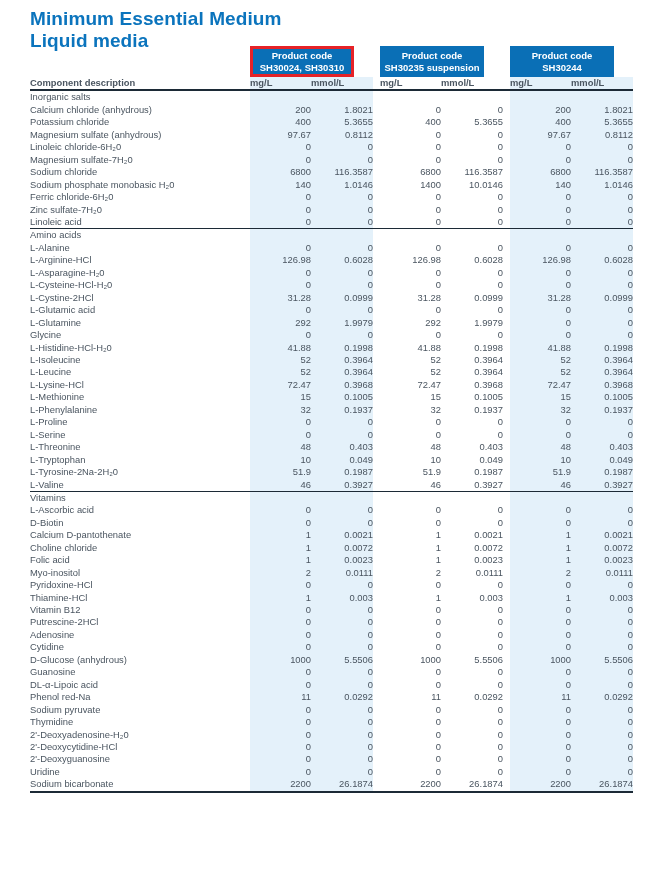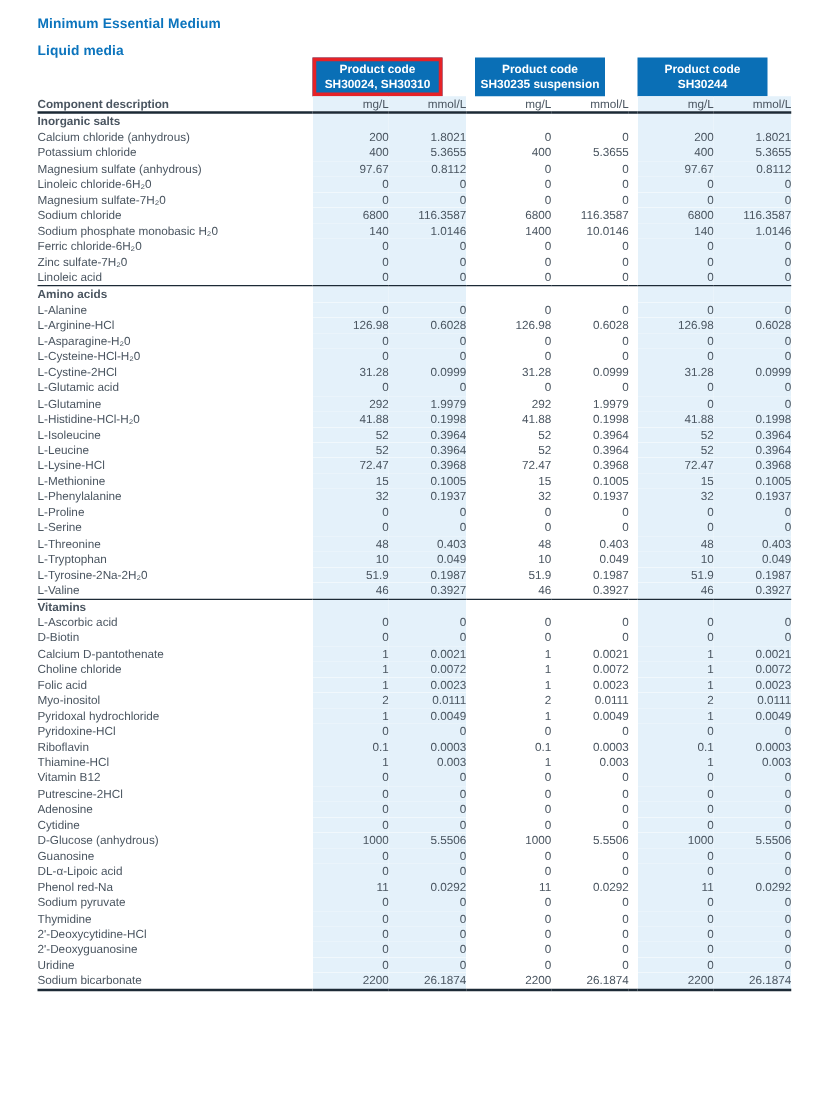--- a/index.html
+++ b/index.html
@@ -10,37 +10,37 @@
     --rule:#1c2a36;
     --body-text:#4a5560;
     --section-text:#22313f;
   }
   html,body{margin:0;padding:0;background:#fff;}
   .page{
     position:relative;width:667px;height:882px;background:#fff;overflow:hidden;
     font-family:"Liberation Sans","DejaVu Sans",sans-serif;
   }
   .title{position:absolute;left:30px;top:8px;color:var(--brand-blue);
-    font-weight:bold;font-size:11px;line-height:22px;letter-spacing:.1px;}
+    font-weight:bold;font-size:19px;line-height:22px;letter-spacing:.1px;}
   .pcbox{position:absolute;top:46px;width:104px;height:31px;background:var(--box-blue);
     color:#fff;font-weight:bold;font-size:9.5px;line-height:11.5px;text-align:center;
     display:flex;flex-direction:column;justify-content:center;box-sizing:border-box;}
   .pc1{left:250px;border:3px solid var(--highlight-red);}
   .pc2{left:380px;}
   .pc3{left:510px;}
   table.grid{position:absolute;left:30px;top:77px;width:603px;border-collapse:collapse;
     table-layout:fixed;}
   table.grid td{padding:0;font-size:9.4px;color:var(--body-text);height:12.45px;
     line-height:12.45px;white-space:nowrap;overflow:hidden;}
   .units-row td{height:16px;line-height:16px;border-bottom:2px solid var(--rule);}
   .comp-hdr{color:var(--brand-blue);font-weight:bold;font-size:10.5px;}
-  .unit{color:var(--brand-blue);font-weight:normal;font-size:10px;text-align:right;}
+  .unit{color:var(--brand-blue);font-weight:bold;font-size:10px;text-align:left;}
   .tint{background:var(--column-tint);}
   .section-row td{border-top:1.5px solid var(--rule);}
-  .section-label{color:var(--section-text);font-weight:bold;font-size:9.6px;}
+  .section-label{color:var(--section-text);font-weight:normal;font-size:9.6px;}
   .row-label{padding-left:16px;}
   .val{text-align:right;padding-right:18px;}
   .last-row td{border-bottom:2px solid var(--rule);margin-top:11px;}
 </style>
 </head>
 <body>
 
 <div class="page">
 
   <div class="title">
@@ -290,20 +290,31 @@
           <td class="tint val">292</td>
           <td class="tint val">1.9979</td>
           <td></td>
           <td class="val">292</td>
           <td class="val">1.9979</td>
           <td></td>
           <td class="tint val">0</td>
           <td class="tint val">0</td>
         </tr>
         <tr>
+          <td class="row-label">Glycine</td>
+          <td class="tint val">0</td>
+          <td class="tint val">0</td>
+          <td></td>
+          <td class="val">0</td>
+          <td class="val">0</td>
+          <td></td>
+          <td class="tint val">0</td>
+          <td class="tint val">0</td>
+        </tr>
+        <tr>
           <td class="row-label">L-Histidine-HCl-H₂0</td>
           <td class="tint val">41.88</td>
           <td class="tint val">0.1998</td>
           <td></td>
           <td class="val">41.88</td>
           <td class="val">0.1998</td>
           <td></td>
           <td class="tint val">41.88</td>
           <td class="tint val">0.1998</td>
         </tr>
@@ -499,51 +510,29 @@
           <td class="tint val">2</td>
           <td class="tint val">0.0111</td>
           <td></td>
           <td class="val">2</td>
           <td class="val">0.0111</td>
           <td></td>
           <td class="tint val">2</td>
           <td class="tint val">0.0111</td>
         </tr>
         <tr>
-          <td class="row-label">Pyridoxal hydrochloride</td>
-          <td class="tint val">1</td>
-          <td class="tint val">0.0049</td>
-          <td></td>
-          <td class="val">1</td>
-          <td class="val">0.0049</td>
-          <td></td>
-          <td class="tint val">1</td>
-          <td class="tint val">0.0049</td>
-        </tr>
-        <tr>
           <td class="row-label">Pyridoxine-HCl</td>
           <td class="tint val">0</td>
           <td class="tint val">0</td>
           <td></td>
           <td class="val">0</td>
           <td class="val">0</td>
           <td></td>
           <td class="tint val">0</td>
           <td class="tint val">0</td>
-        </tr>
-        <tr>
-          <td class="row-label">Riboflavin</td>
-          <td class="tint val">0.1</td>
-          <td class="tint val">0.0003</td>
-          <td></td>
-          <td class="val">0.1</td>
-          <td class="val">0.0003</td>
-          <td></td>
-          <td class="tint val">0.1</td>
-          <td class="tint val">0.0003</td>
         </tr>
         <tr>
           <td class="row-label">Thiamine-HCl</td>
           <td class="tint val">1</td>
           <td class="tint val">0.003</td>
           <td></td>
           <td class="val">1</td>
           <td class="val">0.003</td>
           <td></td>
           <td class="tint val">1</td>
@@ -643,20 +632,31 @@
           <td class="tint val">0</td>
           <td></td>
           <td class="val">0</td>
           <td class="val">0</td>
           <td></td>
           <td class="tint val">0</td>
           <td class="tint val">0</td>
         </tr>
         <tr>
           <td class="row-label">Thymidine</td>
+          <td class="tint val">0</td>
+          <td class="tint val">0</td>
+          <td></td>
+          <td class="val">0</td>
+          <td class="val">0</td>
+          <td></td>
+          <td class="tint val">0</td>
+          <td class="tint val">0</td>
+        </tr>
+        <tr>
+          <td class="row-label">2'-Deoxyadenosine-H₂0</td>
           <td class="tint val">0</td>
           <td class="tint val">0</td>
           <td></td>
           <td class="val">0</td>
           <td class="val">0</td>
           <td></td>
           <td class="tint val">0</td>
           <td class="tint val">0</td>
         </tr>
         <tr>

